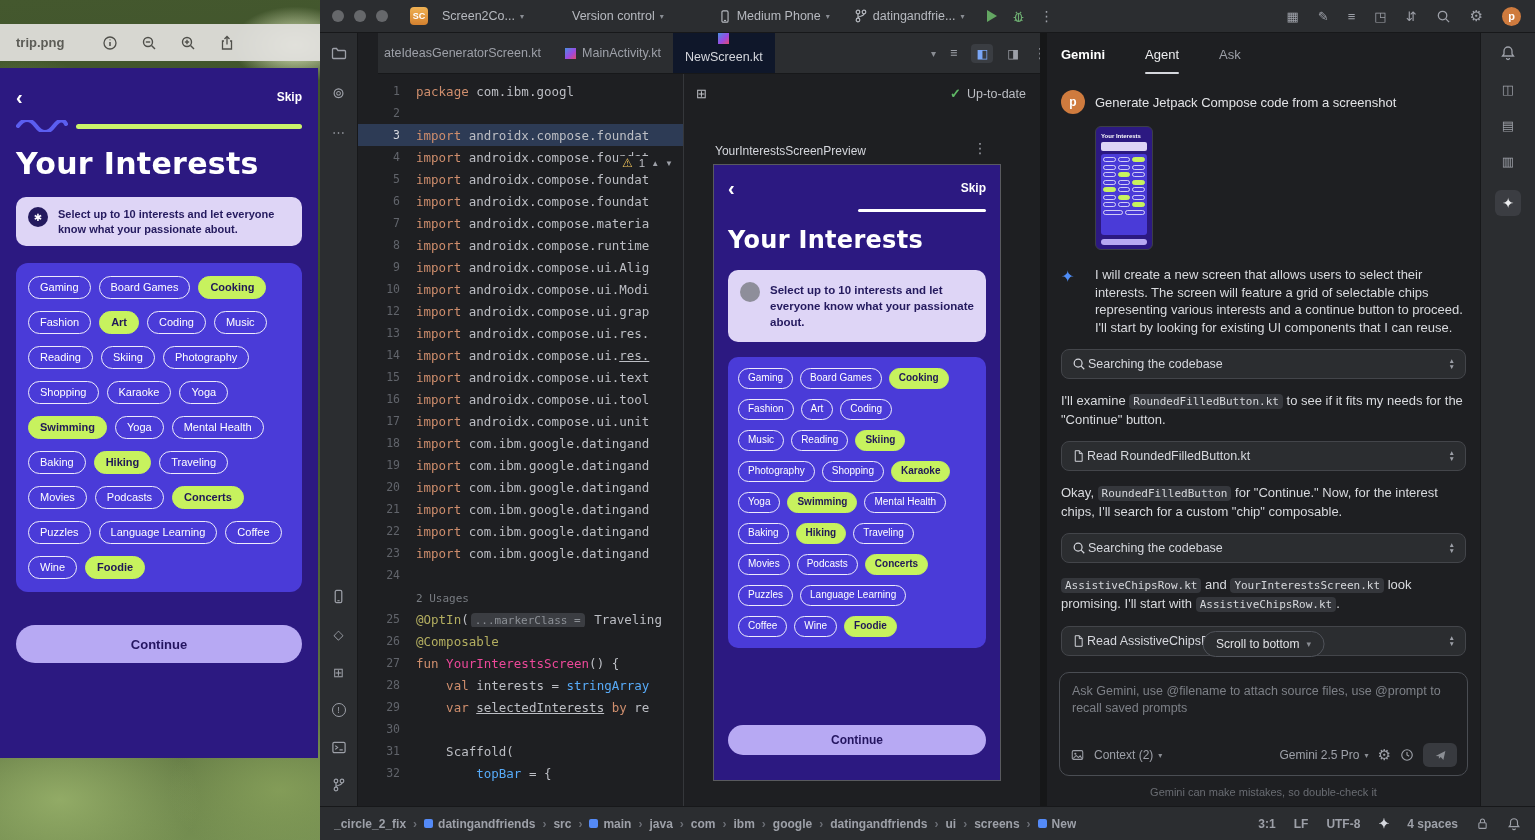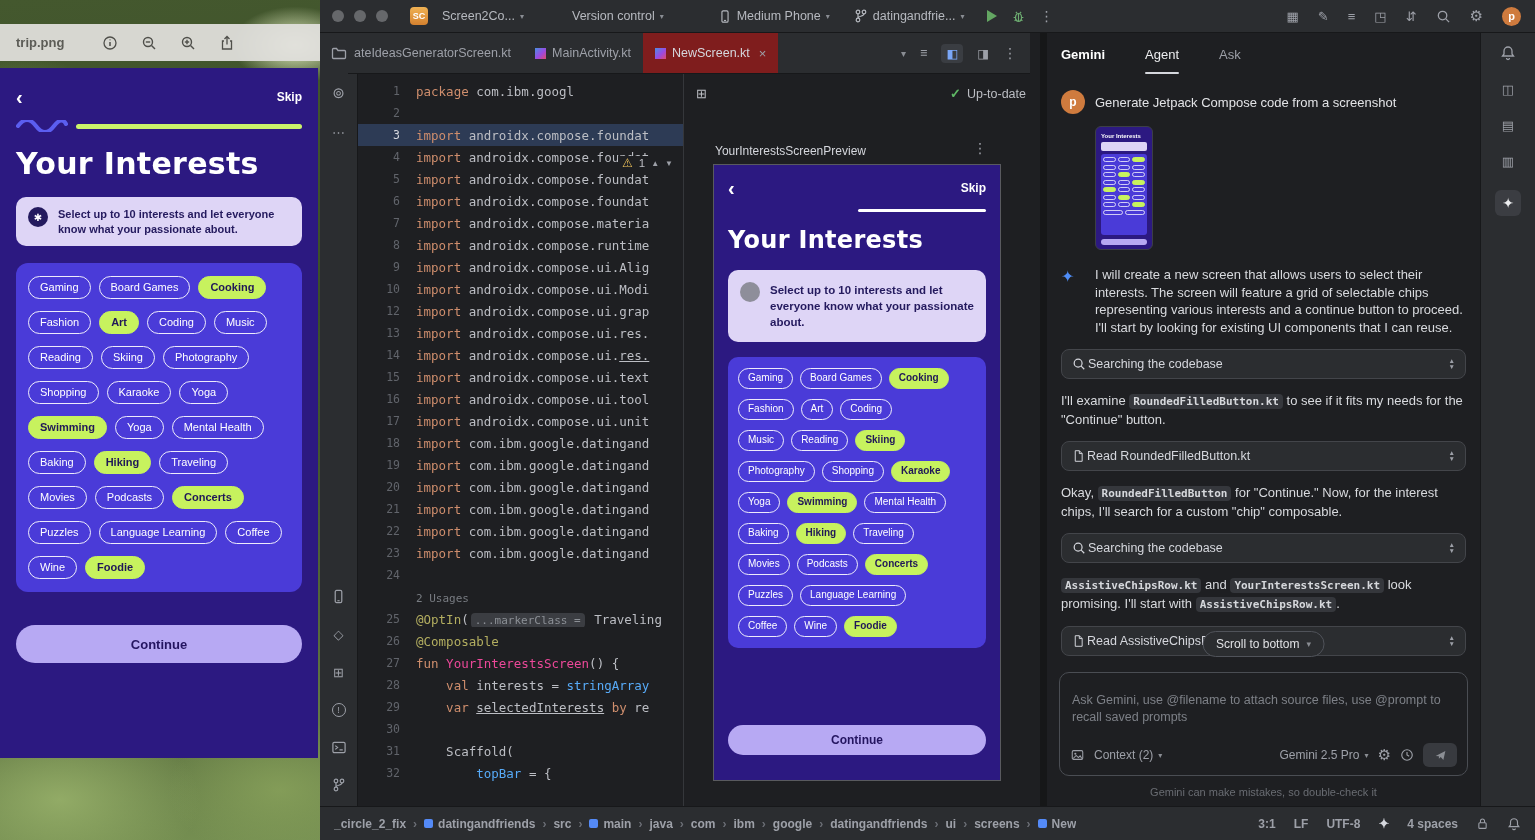--- a/index.html
+++ b/index.html
@@ -78,25 +78,25 @@
     border-right:1px solid #17181a; display:flex; flex-direction:column; align-items:center; padding:12px 0 14px; gap:23px; color:#9da0a8; }
   .strip-spacer { flex:1; }
   .glyph15 { font-size:15px; } .glyph13 { font-size:13px; }
   .circle-excl { width:14px; height:14px; border:1.3px solid #9da0a8; border-radius:50%; font-size:9px;
     display:flex; align-items:center; justify-content:center; }
 
   .tool-strip-right { position:absolute; left:1480px; top:33px; width:55px; height:773px; background:#2b2d30;
     border-left:1px solid #17181a; display:flex; flex-direction:column; align-items:center; padding-top:12px; gap:21px; color:#9da0a8; }
   .active-slot { background:#3b3d42; border-radius:6px; width:26px; height:26px; display:flex; align-items:center; justify-content:center; color:#ecedef; font-size:14px; }
 
-  .tabbar { position:absolute; left:348px; top:33px; width:682px; height:41px; background:#2b2d30;
+  .tabbar { position:absolute; left:378px; top:33px; width:682px; height:41px; background:#2b2d30;
     border-bottom:1px solid #17181a; display:flex; align-items:stretch; font-size:12.5px; color:#9da0a8; }
   .tab { display:flex; align-items:center; gap:6px; padding:0 12px; white-space:nowrap; overflow:hidden; }
   .tab.first { padding-left:6px; max-width:176px; }
-  .tab.active { background:#7f1d1d; color:#d5d7dd; }
+  .tab.active { background:#0f172a; color:#d5d7dd;flex-direction:column; }
   .k-badge { width:11px; height:11px; flex:none; background:linear-gradient(135deg,#4a8fe2 0%, #9a4ae2 55%, #e24a6e 100%); }
   .tab .close { color:#9da0a8; font-size:13px; margin-left:3px; }
   .tab-actions { margin-left:auto; display:flex; align-items:center; gap:14px; padding-right:12px; color:#9da0a8; }
   .active-toggle { background:#3a3d42; border-radius:4px; padding:2px 5px; color:#7aa7f8; }
 
   
   .editor { position:absolute; left:358px; top:74px; width:325px; height:732px; background:#1e1f22; overflow:hidden;
     font-family:"DejaVu Sans Mono", monospace; font-size:12.5px; }
   .code-rows { padding-top:6px; }
   .code-row { display:flex; height:22px; align-items:center; white-space:pre; }
@@ -143,26 +143,26 @@
   .mr i { flex:1; height:5px; border:1px solid rgba(255,255,255,.75); border-radius:3px; }
   .mr i.g { background:#c7f25e; border-color:#c7f25e; }
   .mt-btn { height:6px; background:#b7a9f3; border-radius:3px; margin-top:4px; }
   .g-resp { display:flex; gap:9px; margin-top:16px; }
   .g-spark { color:#4f8df7; font-size:16px; width:25px; text-align:left; flex:none; margin-top:1px; }
   .g-p { font-size:13px; line-height:17.5px; color:#d8dade; }
   .g-stream { margin-top:13px; display:flex; flex-direction:column; gap:13px; }
   .g-tool { height:30px; border:1px solid #43454a; background:#2b2d30; border-radius:8px; display:flex;
     align-items:center; gap:2px; padding:0 10px; color:#d5d7dd; font-size:12.5px; }
   .t-chev { margin-left:auto; color:#9da0a8; display:flex; flex-direction:column; line-height:6px; font-size:6.5px; text-align:center; }
-  .code-chip { font-family:"DejaVu Sans Mono", monospace; font-size:11px; background:#35373c; border-radius:4px; padding:1px 4px; color:#d6d8dc;font-weight:bold; }
+  .code-chip { font-family:"DejaVu Sans Mono", monospace; font-size:11px; background:#35373c; border-radius:4px; padding:1px 4px; color:#d6d8dc; }
   .g-scroll { position:absolute; left:50%; transform:translateX(-50%); bottom:149px; height:26px; padding:0 13px;
     border-radius:13px; background:#2b2d30; border:1px solid #50535a; color:#e0e1e4; font-size:12px;
     display:flex; align-items:center; gap:7px; z-index:3; font-family:inherit; }
   .g-input { position:absolute; left:12px; right:12px; bottom:30px; height:104px; border:1px solid #4a4d53;
-    border-radius:10px; background:#1e1f22; padding:19px 12px; }
+    border-radius:10px; background:#1e1f22; padding:10px 12px; }
   .g-ph { font-size:12.5px; line-height:16.5px; color:#7d8087; }
   .g-controls { position:absolute; left:10px; right:10px; bottom:8px; display:flex; align-items:center; gap:9px; color:#9da0a8; font-size:12px; }
   .g-controls .spacer { flex:1; }
   .g-send { width:34px; height:24px; border-radius:6px; background:#383a3f; color:#8b8e94; border:none;
     display:flex; align-items:center; justify-content:center; }
   .g-disclaimer { position:absolute; bottom:8px; left:0; right:0; text-align:center; font-size:11px; color:#696c72; }
 
   
   .statusbar { position:absolute; left:320px; top:806px; width:1215px; height:34px; background:#2b2d30;
     border-top:1px solid #17181a; display:flex; align-items:center; padding:0 14px; font-size:12px; color:#9da0a8;font-weight:bold; }

